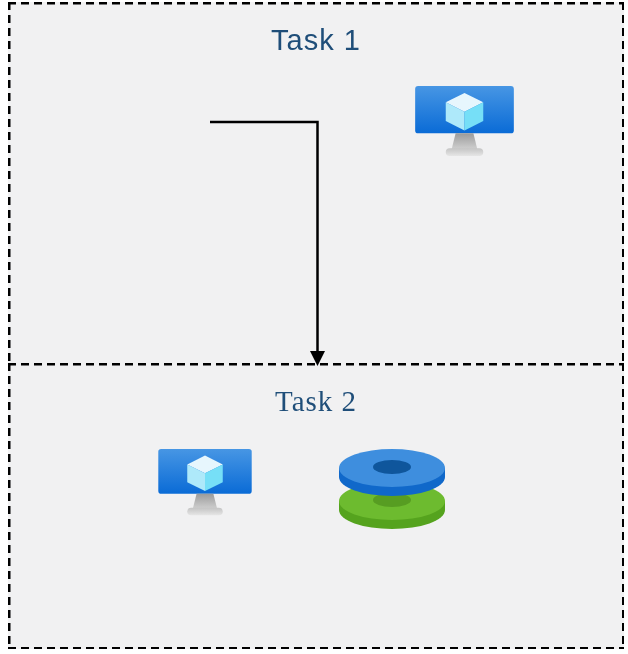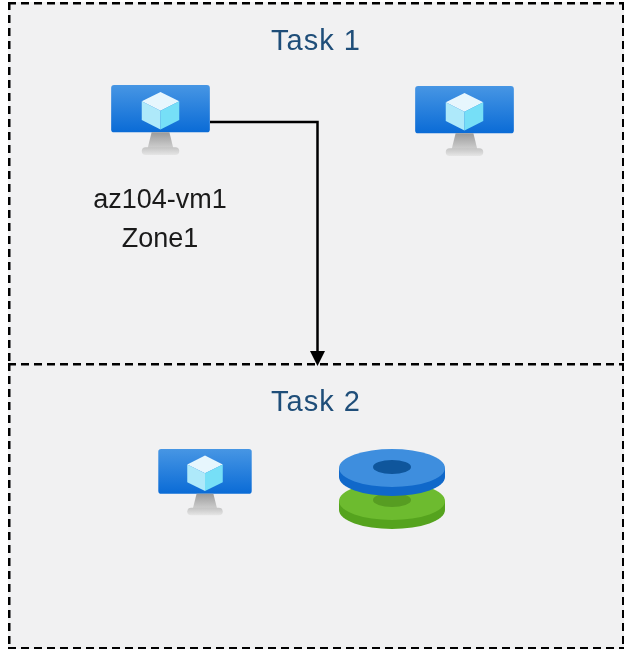--- a/index.html
+++ b/index.html
@@ -13,21 +13,21 @@
     background-image:
       repeating-linear-gradient(90deg,#000 0 8px,transparent 8px 13px),
       repeating-linear-gradient(90deg,#000 0 8px,transparent 8px 13px),
       repeating-linear-gradient(180deg,#000 0 8px,transparent 8px 13px),
       repeating-linear-gradient(180deg,#000 0 8px,transparent 8px 13px);
     background-size:100% 2.5px,100% 2.5px,2.5px 100%,2.5px 100%;
     background-position:top left,bottom left,top left,top right;
     background-repeat:no-repeat;
   }
   .task1{top:2px;height:366px;}
-  .task2{top:363px;height:286px;}
+  .task2{top:363px;height:286px;font-family:Liberation Serif, serif;}
   .task-title{
     position:absolute;top:22px;left:0;width:100%;margin:0;
     text-align:center;font-size:29px;font-weight:400;color:#1F4E79;letter-spacing:1px;
   }
   .vm-node{position:absolute;width:200px;text-align:center;}
   .vm-node-1{left:52px;top:83px;}
   .vm-node-2{left:356px;top:84px;}
   .vm-icon{display:block;margin:0 auto;}
   .vm-label{margin-top:20px;font-size:27px;line-height:39px;color:#1A1A1A;}
   .connector{position:absolute;left:200px;top:108px;pointer-events:none;}
@@ -74,29 +74,20 @@
         <rect x="2" y="21" width="106" height="9" fill="#1068CA"></rect>
         <ellipse cx="55" cy="21" rx="53" ry="19" fill="#3E8EDE"></ellipse>
         <ellipse cx="55" cy="20" rx="19" ry="7" fill="#0F569C"></ellipse>
       </g>
     </defs>
   </svg>
 
   <section class="task-box task1">
     <h2 class="task-title">Task 1</h2>
 
-    <div class="vm-node vm-node-1">
-      <svg class="vm-icon" width="99" height="75" viewBox="0 0 100 76">
-        <use href="#vmIcon"></use>
-      </svg>
-      <div class="vm-label">
-        <div>az104-vm1</div>
-        <div>Zone1</div>
-      </div>
-    </div>
 
     <div class="vm-node vm-node-2">
       <svg class="vm-icon" width="99" height="75" viewBox="0 0 100 76">
         <use href="#vmIcon"></use>
       </svg>
     </div>
   </section>
 
   <section class="task-box task2">
     <h2 class="task-title">Task 2</h2>

